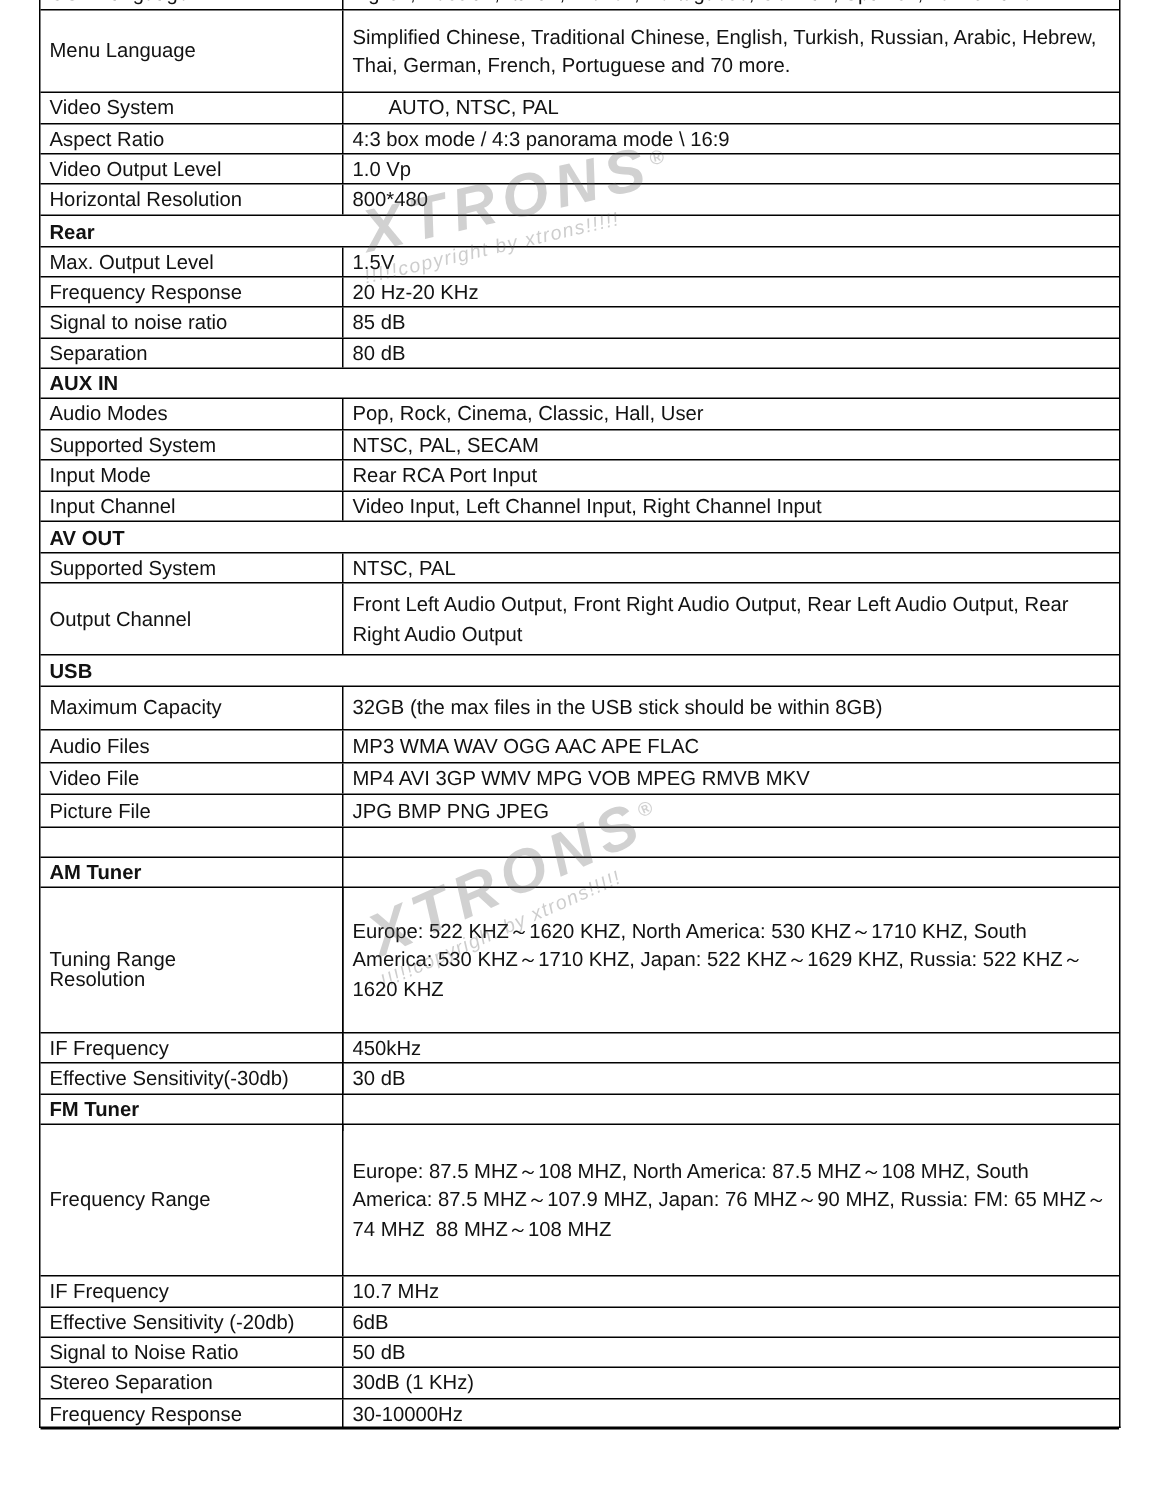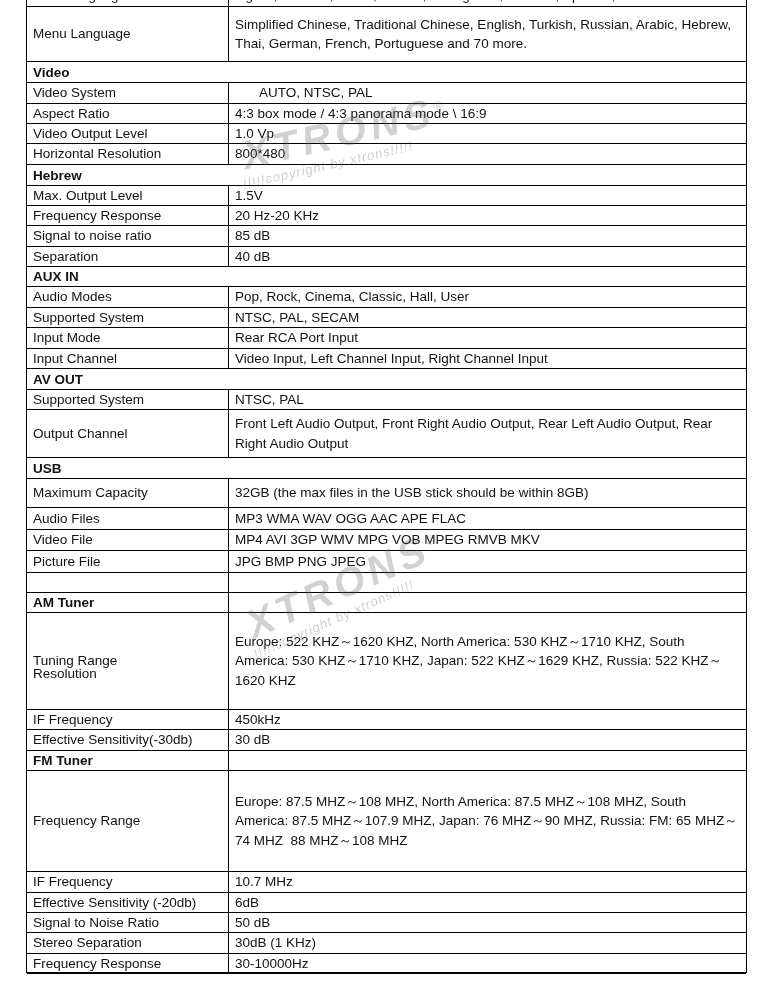--- a/index.html
+++ b/index.html
@@ -48,57 +48,54 @@
     </div>
     <div class="cell value" style="position:relative;overflow:hidden;">
       <span class="frag" style="left:0px;top:-12px;position:absolute;">English, Russian, Italian, French, Portuguese, German, Spanish, Turkish and</span>
     </div>
   </div>
   <div id="table-body">
       <div class="row spec-row" style="height: 55px;">
         <div class="cell label">Menu Language</div>
         <div class="cell value">Simplified Chinese, Traditional Chinese, English, Turkish, Russian, Arabic, Hebrew, Thai, German, French, Portuguese and 70 more.</div>
       </div>
-      <div class="row section-row" style="height: 21px;">
-        <div class="section-label">Video</div>
-      </div>
       <div class="row spec-row" style="height: 21px; gap: 24px;">
         <div class="cell label">Video System</div>
         <div class="cell value">AUTO, NTSC, PAL</div>
       </div>
       <div class="row spec-row" style="height: 20px;">
         <div class="cell label">Aspect Ratio</div>
         <div class="cell value">4:3 box mode / 4:3 panorama mode \ 16:9</div>
       </div>
       <div class="row spec-row" style="height: 20px;">
         <div class="cell label">Video Output Level</div>
         <div class="cell value">1.0 Vp</div>
       </div>
       <div class="row spec-row" style="height: 21px;">
         <div class="cell label">Horizontal Resolution</div>
         <div class="cell value">800*480</div>
       </div>
       <div class="row section-row" style="height: 21px;">
-        <div class="section-label">Hebrew</div>
+        <div class="section-label">Rear</div>
       </div>
       <div class="row spec-row" style="height: 20px;">
         <div class="cell label">Max. Output Level</div>
         <div class="cell value">1.5V</div>
       </div>
       <div class="row spec-row" style="height: 20px;">
         <div class="cell label">Frequency Response</div>
         <div class="cell value">20 Hz-20 KHz</div>
       </div>
       <div class="row spec-row" style="height: 21px;">
         <div class="cell label">Signal to noise ratio</div>
         <div class="cell value">85 dB</div>
       </div>
       <div class="row spec-row" style="height: 20px;">
         <div class="cell label">Separation</div>
-        <div class="cell value">40 dB</div>
+        <div class="cell value">80 dB</div>
       </div>
       <div class="row section-row" style="height: 20px;">
         <div class="section-label">AUX IN</div>
       </div>
       <div class="row spec-row" style="height: 21px;">
         <div class="cell label">Audio Modes</div>
         <div class="cell value">Pop, Rock, Cinema, Classic, Hall, User</div>
       </div>
       <div class="row spec-row" style="height: 20px;">
         <div class="cell label">Supported System</div>

